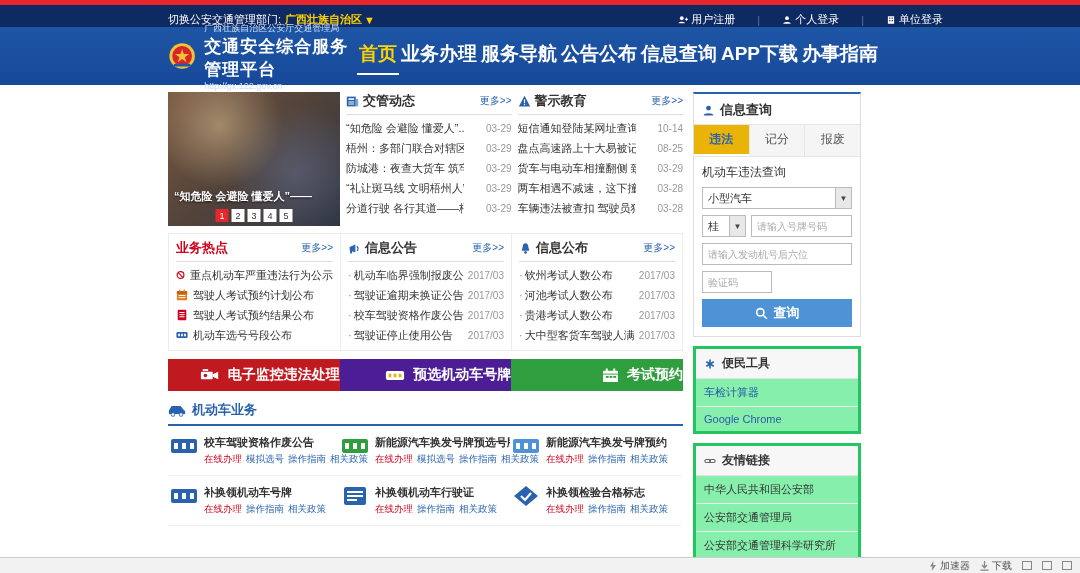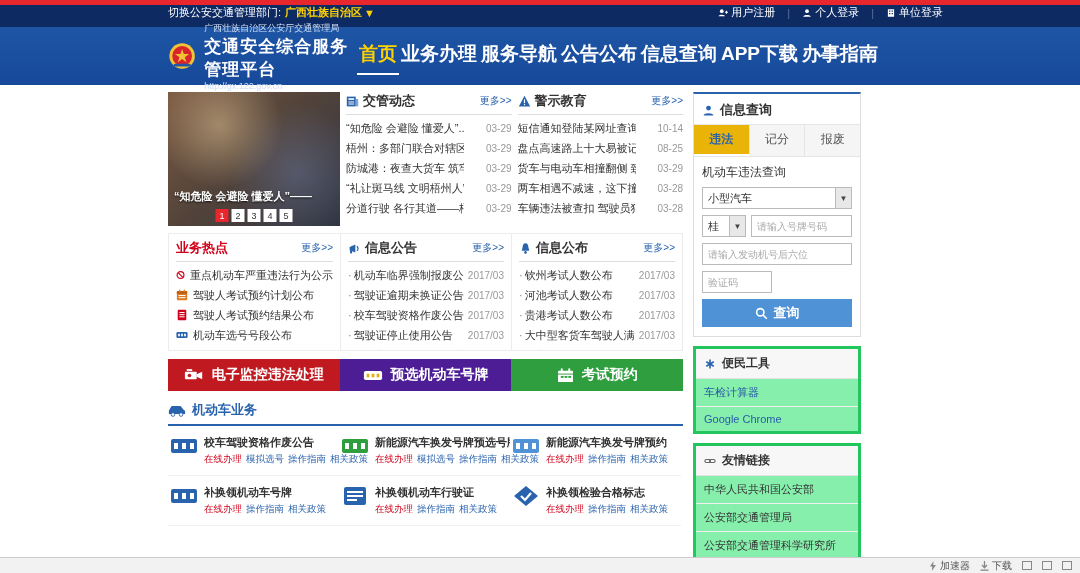--- a/index.html
+++ b/index.html
@@ -2,24 +2,24 @@
 <html><head>
 <meta charset="utf-8">
 <style>
   * { margin:0; padding:0; box-sizing:border-box; }
   body { font-family:"Liberation Sans","DejaVu Sans",sans-serif; background:#fff; }
   .page { position:relative; width:1080px; height:573px; background:#fff; overflow:hidden; }
 
   
   .red-strip { height:5px; background:#e8262d; }
   .utility-bar { height:22px; background:#0e2a62; color:#fff; font-size:11px; }
-  .utility-inner { margin-left:168px; width:775px; height:22px; display:flex; justify-content:space-between; align-items:flex-start; }
+  .utility-inner { margin-left:168px; width:775px; height:22px; display:flex; justify-content:space-between; align-items:flex-end; }
   .utility-left { display:flex; align-items:center; gap:4px; }
   .region-select { color:#ffd200; cursor:pointer; display:flex; align-items:center; gap:2px; font-weight:bold; }
-  .utility-right { display:flex; align-items:center; gap:12px; }
+  .utility-right { display:flex; align-items:center; gap:22px; }
   .utility-link { display:flex; align-items:center; gap:3px; color:#fff; cursor:pointer; }
   .u-sep { color:#5a6f9e; }
 
   
   .main-header { height:58px; background:linear-gradient(180deg,#1e55a5,#17499a); color:#fff; }
   .header-inner { margin-left:168px; width:712px; height:58px; display:flex; align-items:center; justify-content:space-between; }
   .brand { display:flex; align-items:center; gap:8px; }
   .brand-text .org { font-size:9px; color:#cfe0f5; }
   .brand-text .title { font-size:17px; font-weight:bold; letter-spacing:1px; }
   .brand-text .url { font-size:9px; color:#cfe0f5; }
@@ -57,21 +57,21 @@
   .mid-col { padding:5px 7px; overflow:hidden; }
   .mid-col1 { width:172px; border-right:1px solid #ececec; }
   .mid-col2 { width:171px; border-right:1px solid #ececec; }
   .mid-col3 { flex:1; }
   .hot-title { color:#d0021b; }
   .hot-item { display:flex; align-items:center; gap:5px; font-size:11px; color:#333; padding:2.5px 0; cursor:pointer; white-space:nowrap; overflow:hidden; }
   .bullet { color:#888; margin-right:2px; }
 
   
   .banners { display:flex; margin-top:8px; height:32px; }
-  .banner { flex:1; display:flex; align-items:center; justify-content:center; gap:8px; color:#fff; font-size:14px; font-weight:bold; cursor:pointer; }
+  .banner { flex:1; display:flex; align-items:center; justify-content:flex-end; gap:8px; color:#fff; font-size:14px; font-weight:bold; cursor:pointer; }
   .banner-red { background:#c01920; }
   .banner-yellow { background:#4c1d95; }
   .banner-green { background:#2e9e3e; }
 
   
   .vehicle-head { display:flex; align-items:center; gap:6px; margin-top:10px; padding-bottom:5px; border-bottom:2px solid #2a63ad; font-size:13px; font-weight:bold; color:#2a63ad; }
   .svc-grid { display:flex; flex-wrap:wrap; }
   .svc { width:171px; display:flex; gap:6px; padding:9px 2px; border-bottom:1px solid #f0f0f0; cursor:pointer; }
   .svc-ic { flex:none; }
   .svc-title { font-size:11px; font-weight:bold; color:#333; white-space:nowrap; overflow:hidden; max-width:135px; }

